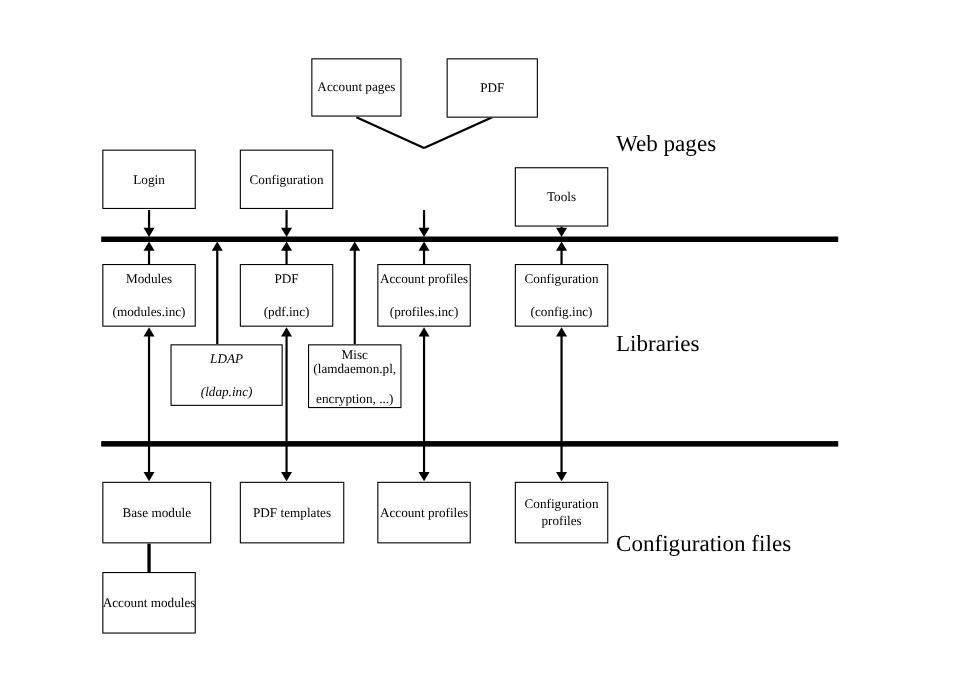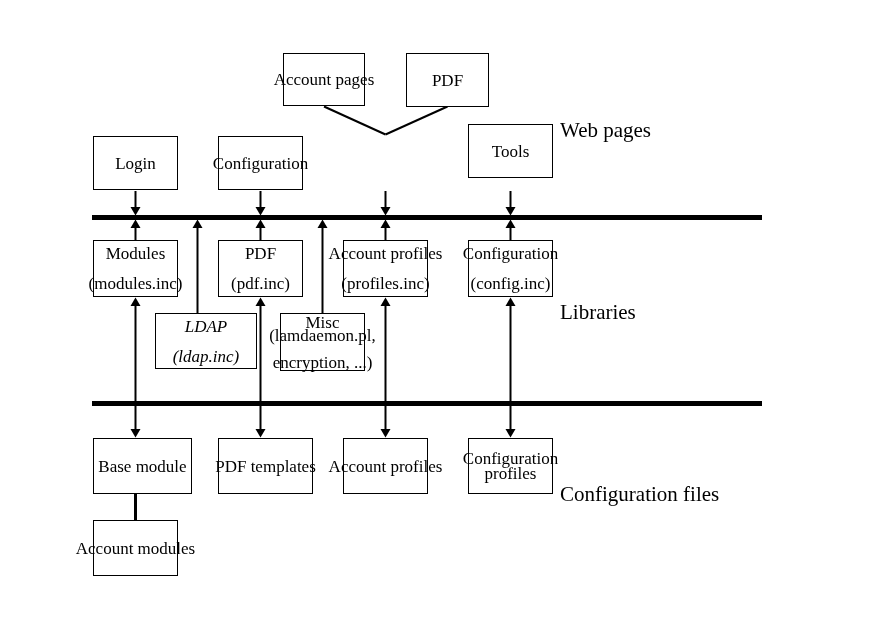--- a/index.html
+++ b/index.html
@@ -21,21 +21,21 @@
   .box{
     position:absolute;
     box-sizing:border-box;
     border:1px solid var(--line-color);
     background:var(--bg-color);
     display:flex;
     flex-direction:column;
     align-items:center;
     justify-content:center;
     text-align:center;
-    font-size:17px;
+    font-size:12px;
     line-height:13px;
   }
   .box span{display:block;white-space:nowrap;}
   .two-line{gap:17px;}
   .tight{gap:2px;}
   .misc-layout{justify-content:flex-start;padding:2px 0 4px 0;}
   .misc-layout .push-down{margin-top:auto;}
   .misc-layout .sub{margin-top:14px;}
   .layer-label{
     position:absolute;
@@ -44,21 +44,21 @@
     font-size:21px;
     line-height:23px;
   }
   
   #b-account-pages{left:283px;top:53px;width:82px;height:53px;}
   #b-pdf-page{left:406px;top:53px;width:83px;height:54px;}
   
   #b-login{left:93px;top:136px;width:85px;height:54px;}
   #b-configuration-page{left:218px;top:136px;width:85px;height:54px;}
   #b-account-lists{left:343px;top:136px;width:85px;height:54px;}
-  #b-tools{left:468px;top:124px;width:85px;height:54px;text-align:center;}
+  #b-tools{left:468px;top:152px;width:85px;height:54px;text-align:center;}
   
   #b-modules-lib{left:93px;top:240px;width:85px;height:57px;}
   #b-pdf-lib{left:218px;top:240px;width:85px;height:57px;}
   #b-profiles-lib{left:343px;top:240px;width:85px;height:57px;}
   #b-config-lib{left:468px;top:240px;width:85px;height:57px;}
   #b-ldap{left:155px;top:313px;width:102px;height:56px;font-style:italic;}
   #b-misc{left:280px;top:313px;width:85px;height:58px;}
   
   #b-base-module{left:93px;top:438px;width:99px;height:56px;}
   #b-pdf-templates{left:218px;top:438px;width:95px;height:56px;}

